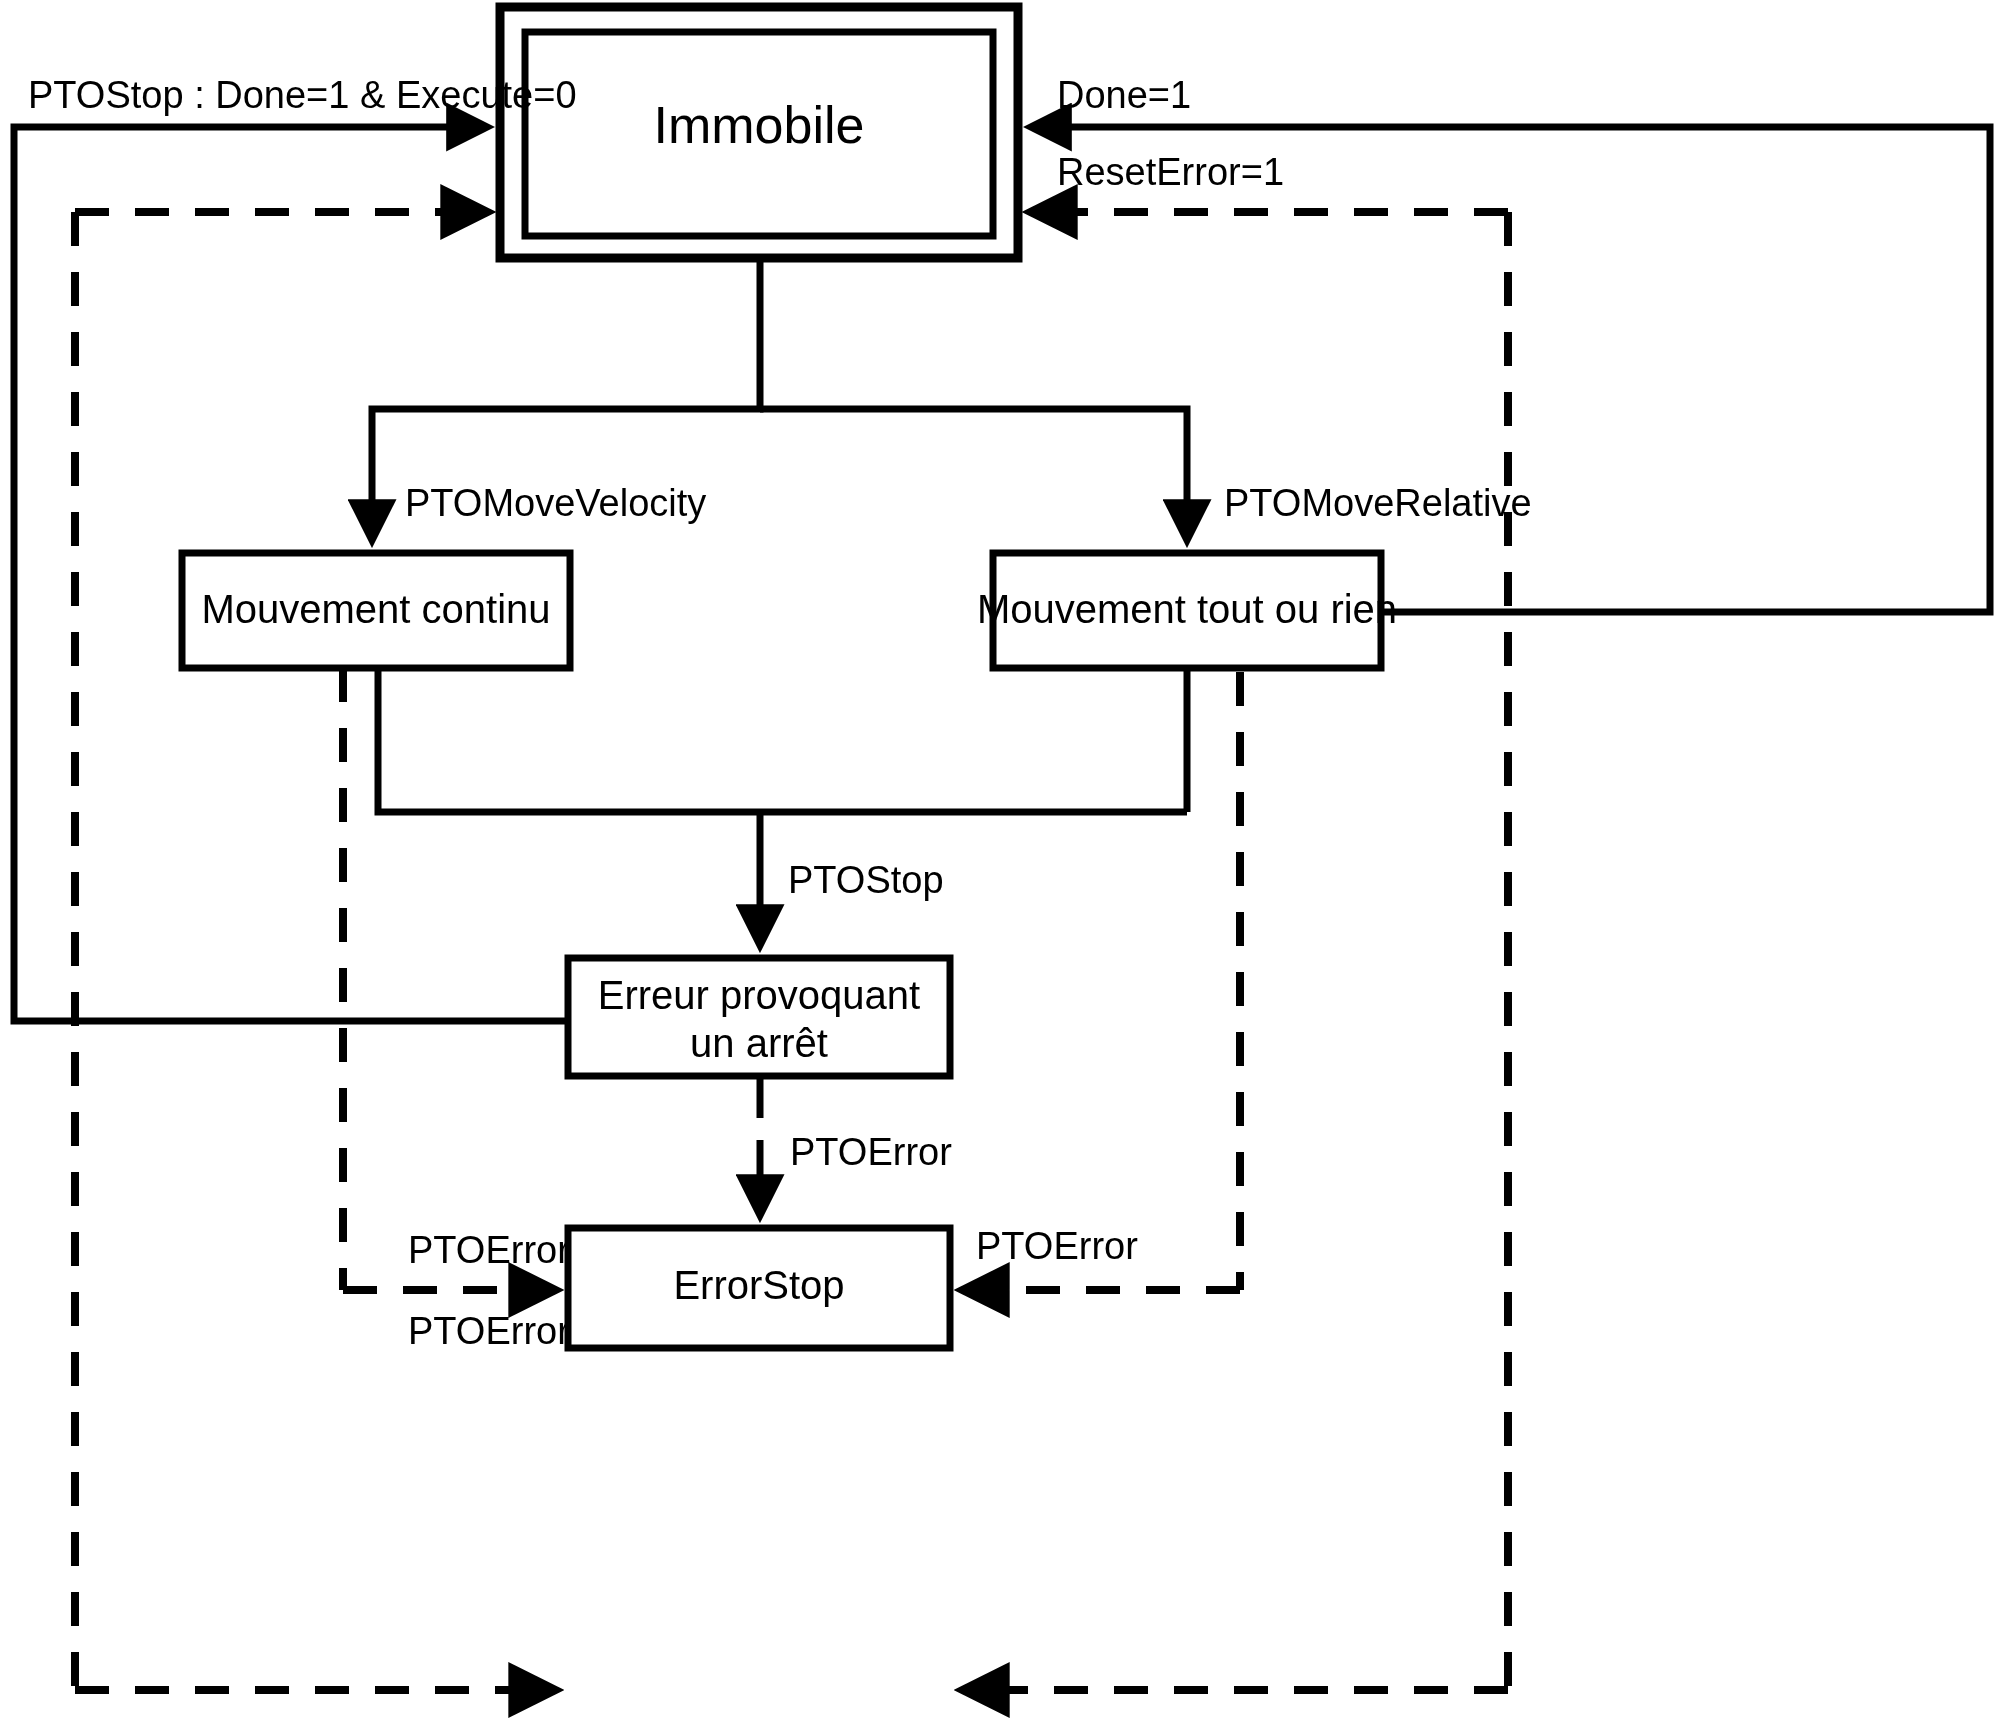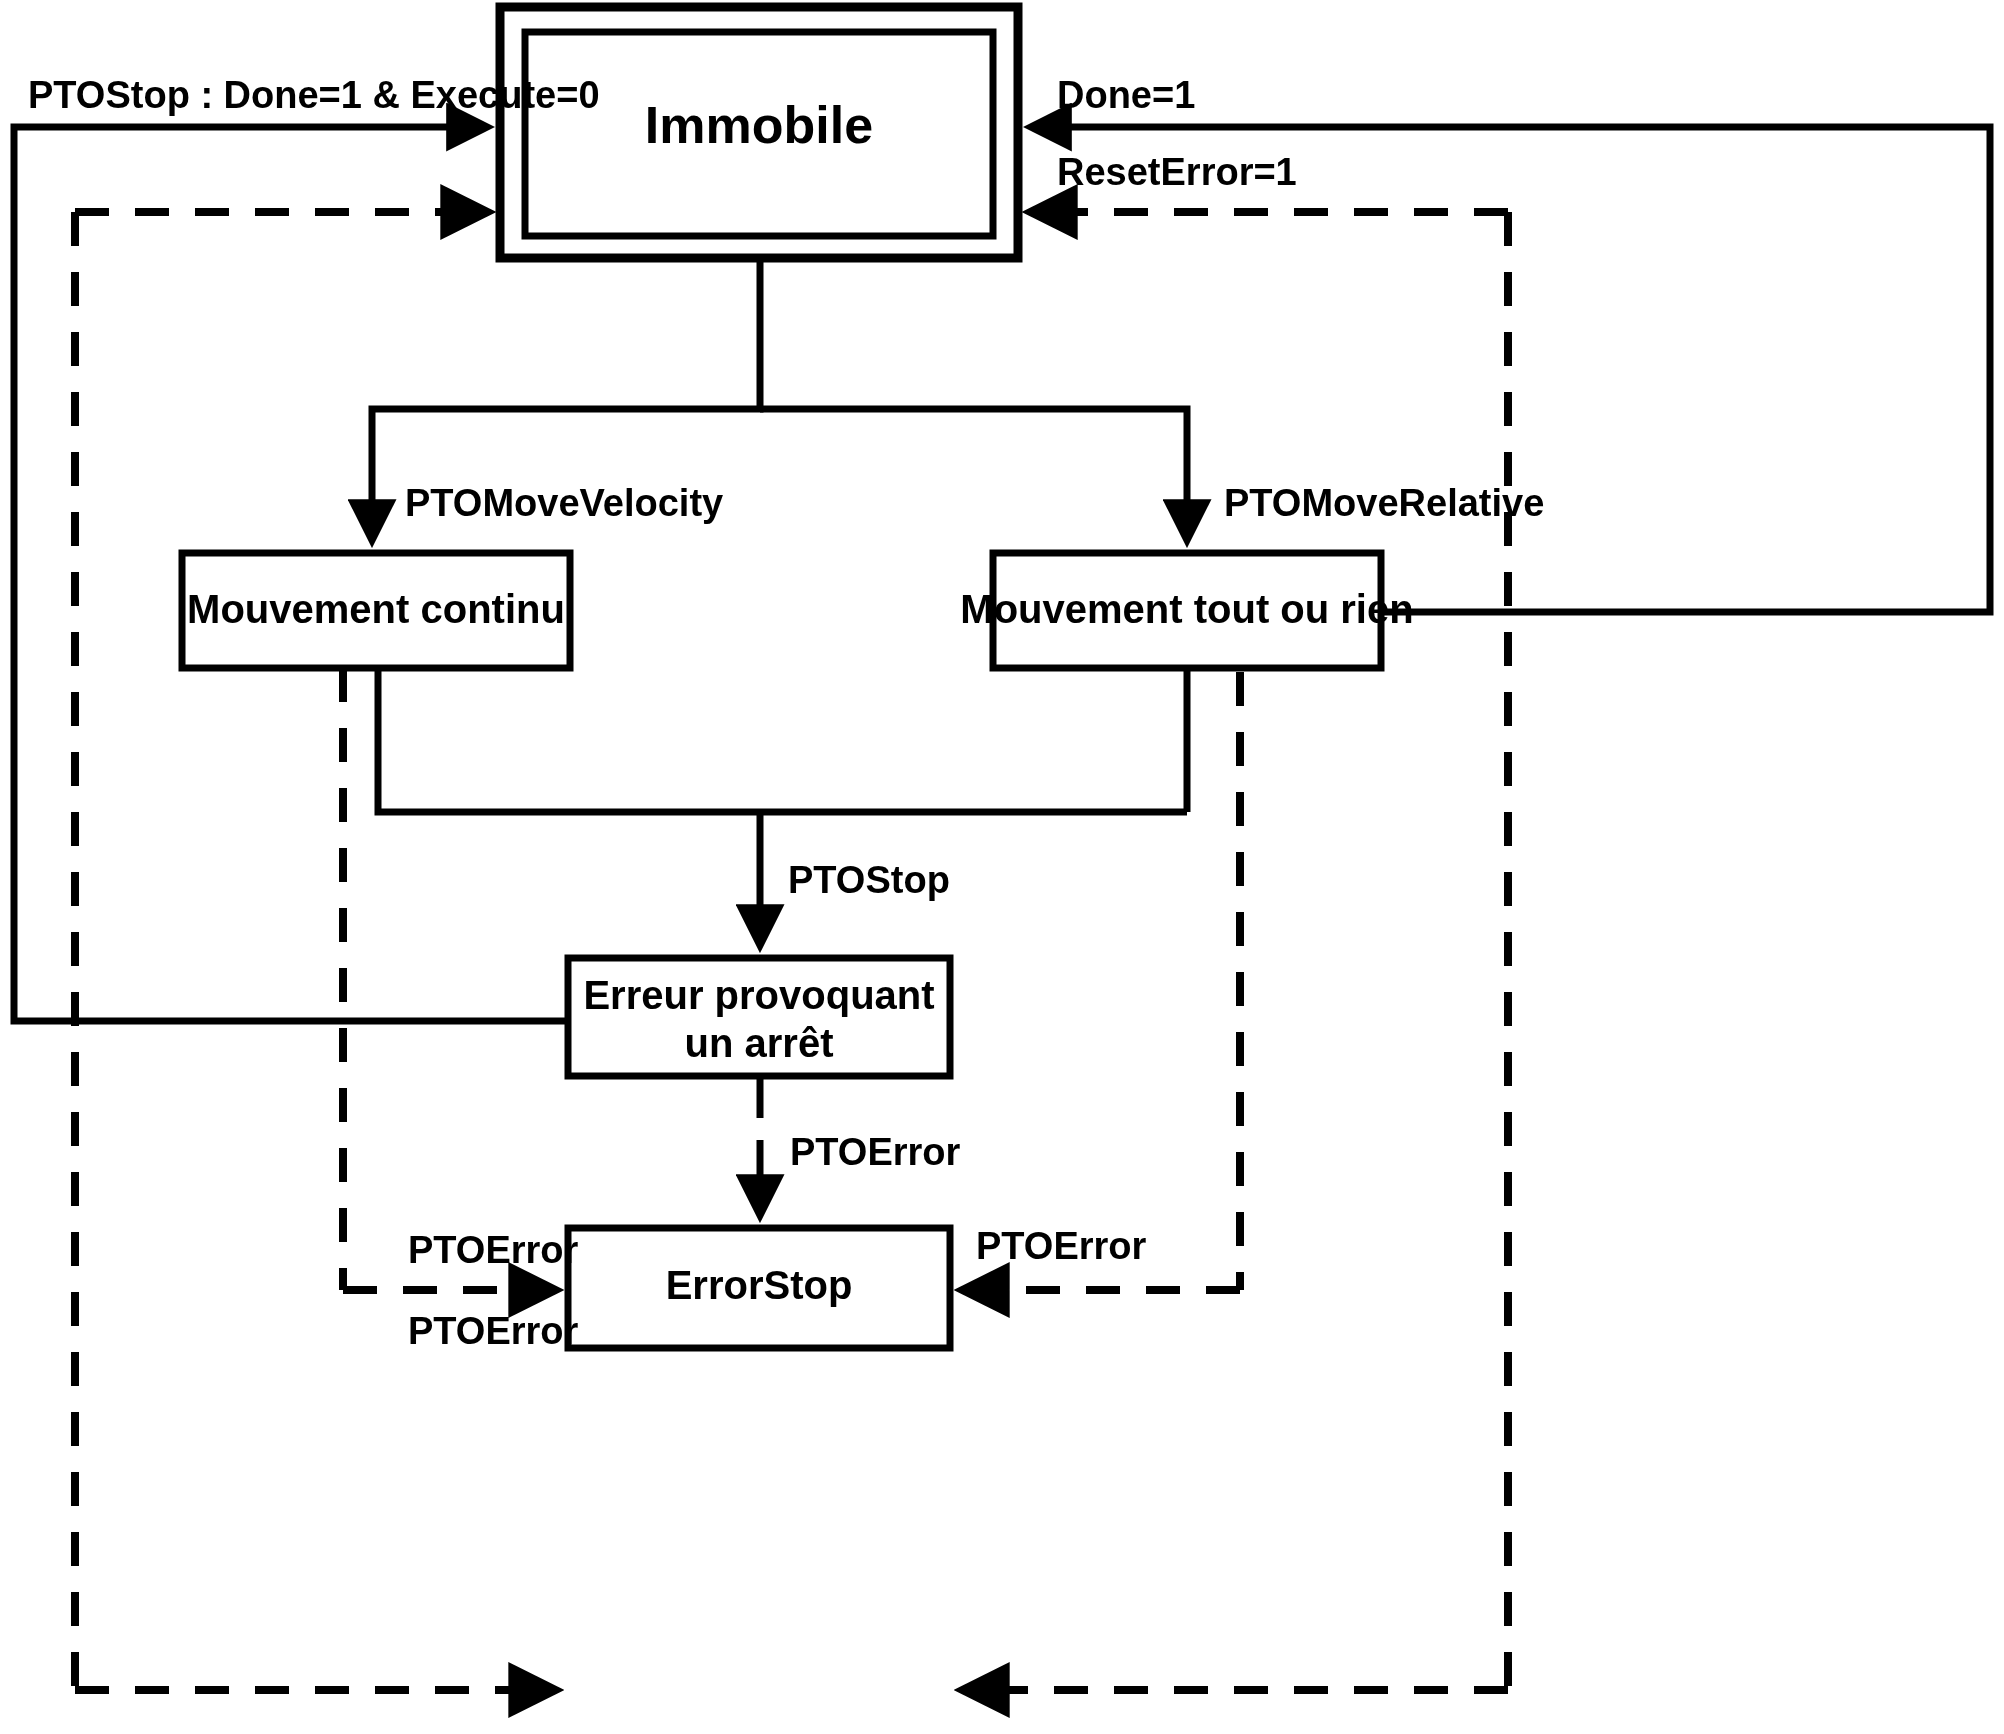--- a/index.html
+++ b/index.html
@@ -1,18 +1,18 @@
 <!DOCTYPE html>
 <html><head>
 <meta charset="utf-8">
 <title>PTO State Diagram</title>
 <style>
   html,body{margin:0;padding:0;background:#ffffff;}
   body{font-family:"Liberation Sans",sans-serif;}
-  #stage{position:relative;width:2004px;height:1734px;background:#fff;overflow:hidden;font-weight:bold;}
+  #stage{position:relative;width:2004px;height:1734px;background:#fff;overflow:hidden;}
   svg#diagram{position:absolute;left:0;top:0;width:2004px;height:1734px;}
   .node-rect{fill:#ffffff;stroke:#000000;}
   .node-label{font-family:"Liberation Sans",sans-serif;fill:#000000;font-size:40px;text-anchor:middle;dominant-baseline:middle;}
   .node-label-big{font-size:52px;}
   .edge-label{font-family:"Liberation Sans",sans-serif;fill:#000000;font-size:38px;dominant-baseline:middle;}
   .ln{stroke:#000000;fill:none;stroke-linecap:butt;}
   .solid{stroke-width:7;}
   .dash{stroke-width:8;stroke-dasharray:34 26;}
 </style>
 </head>

